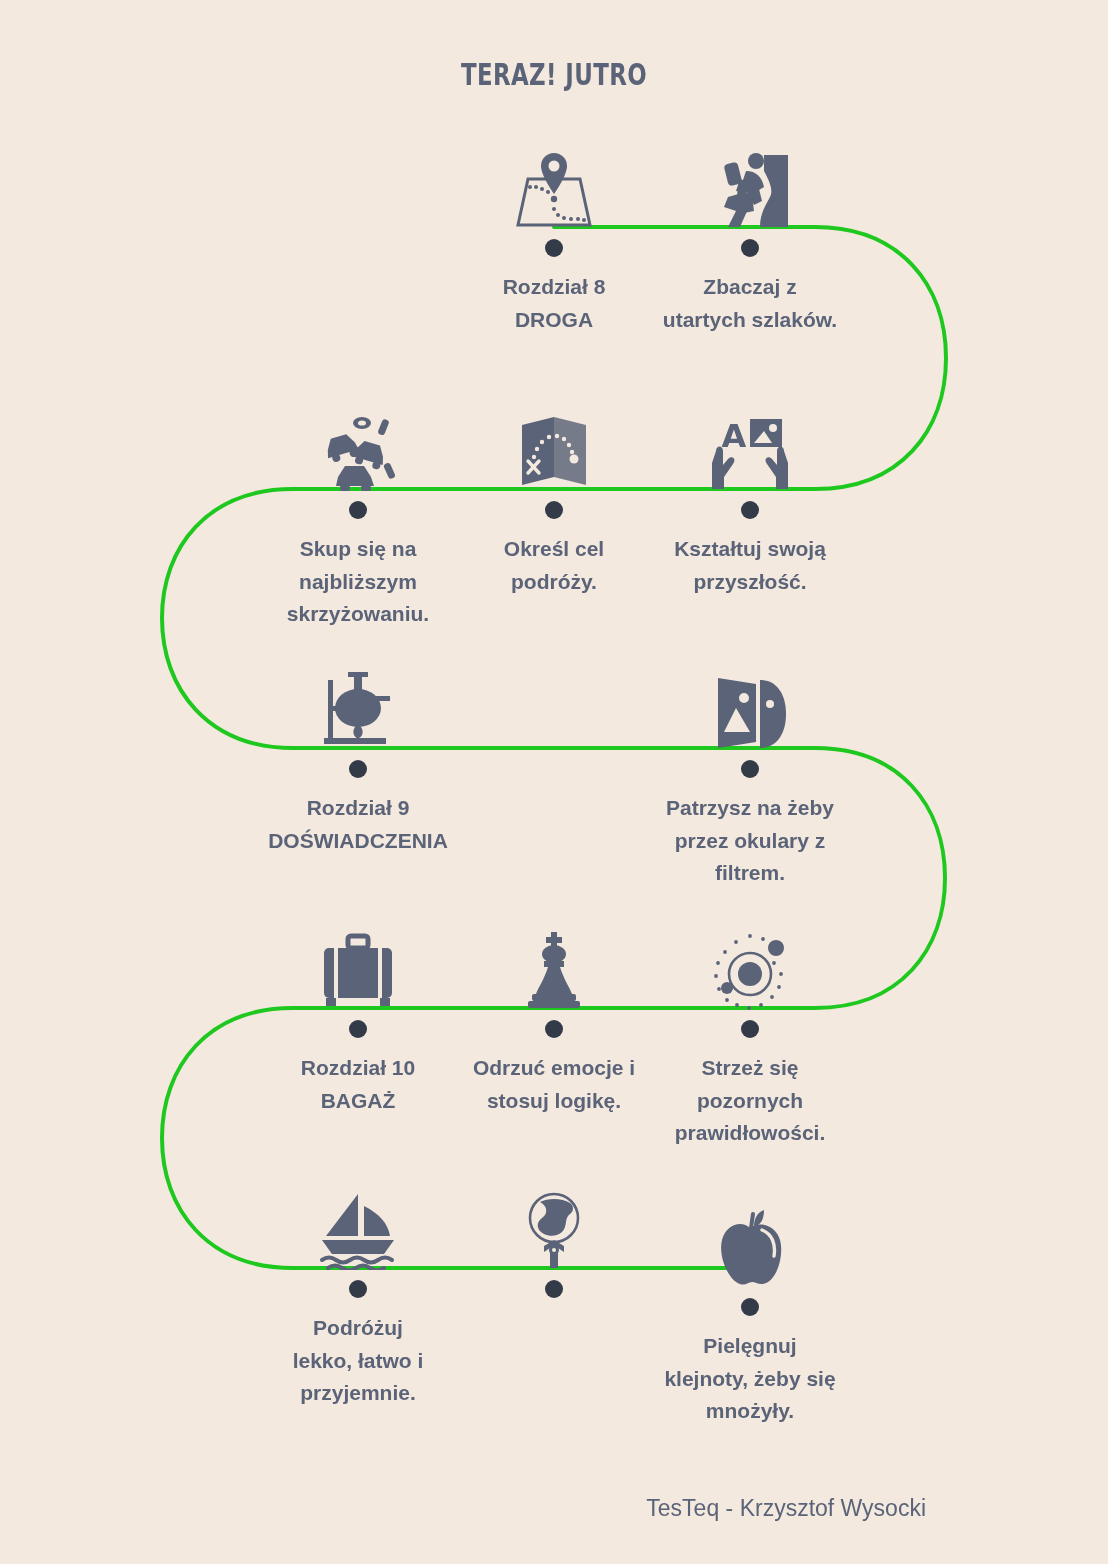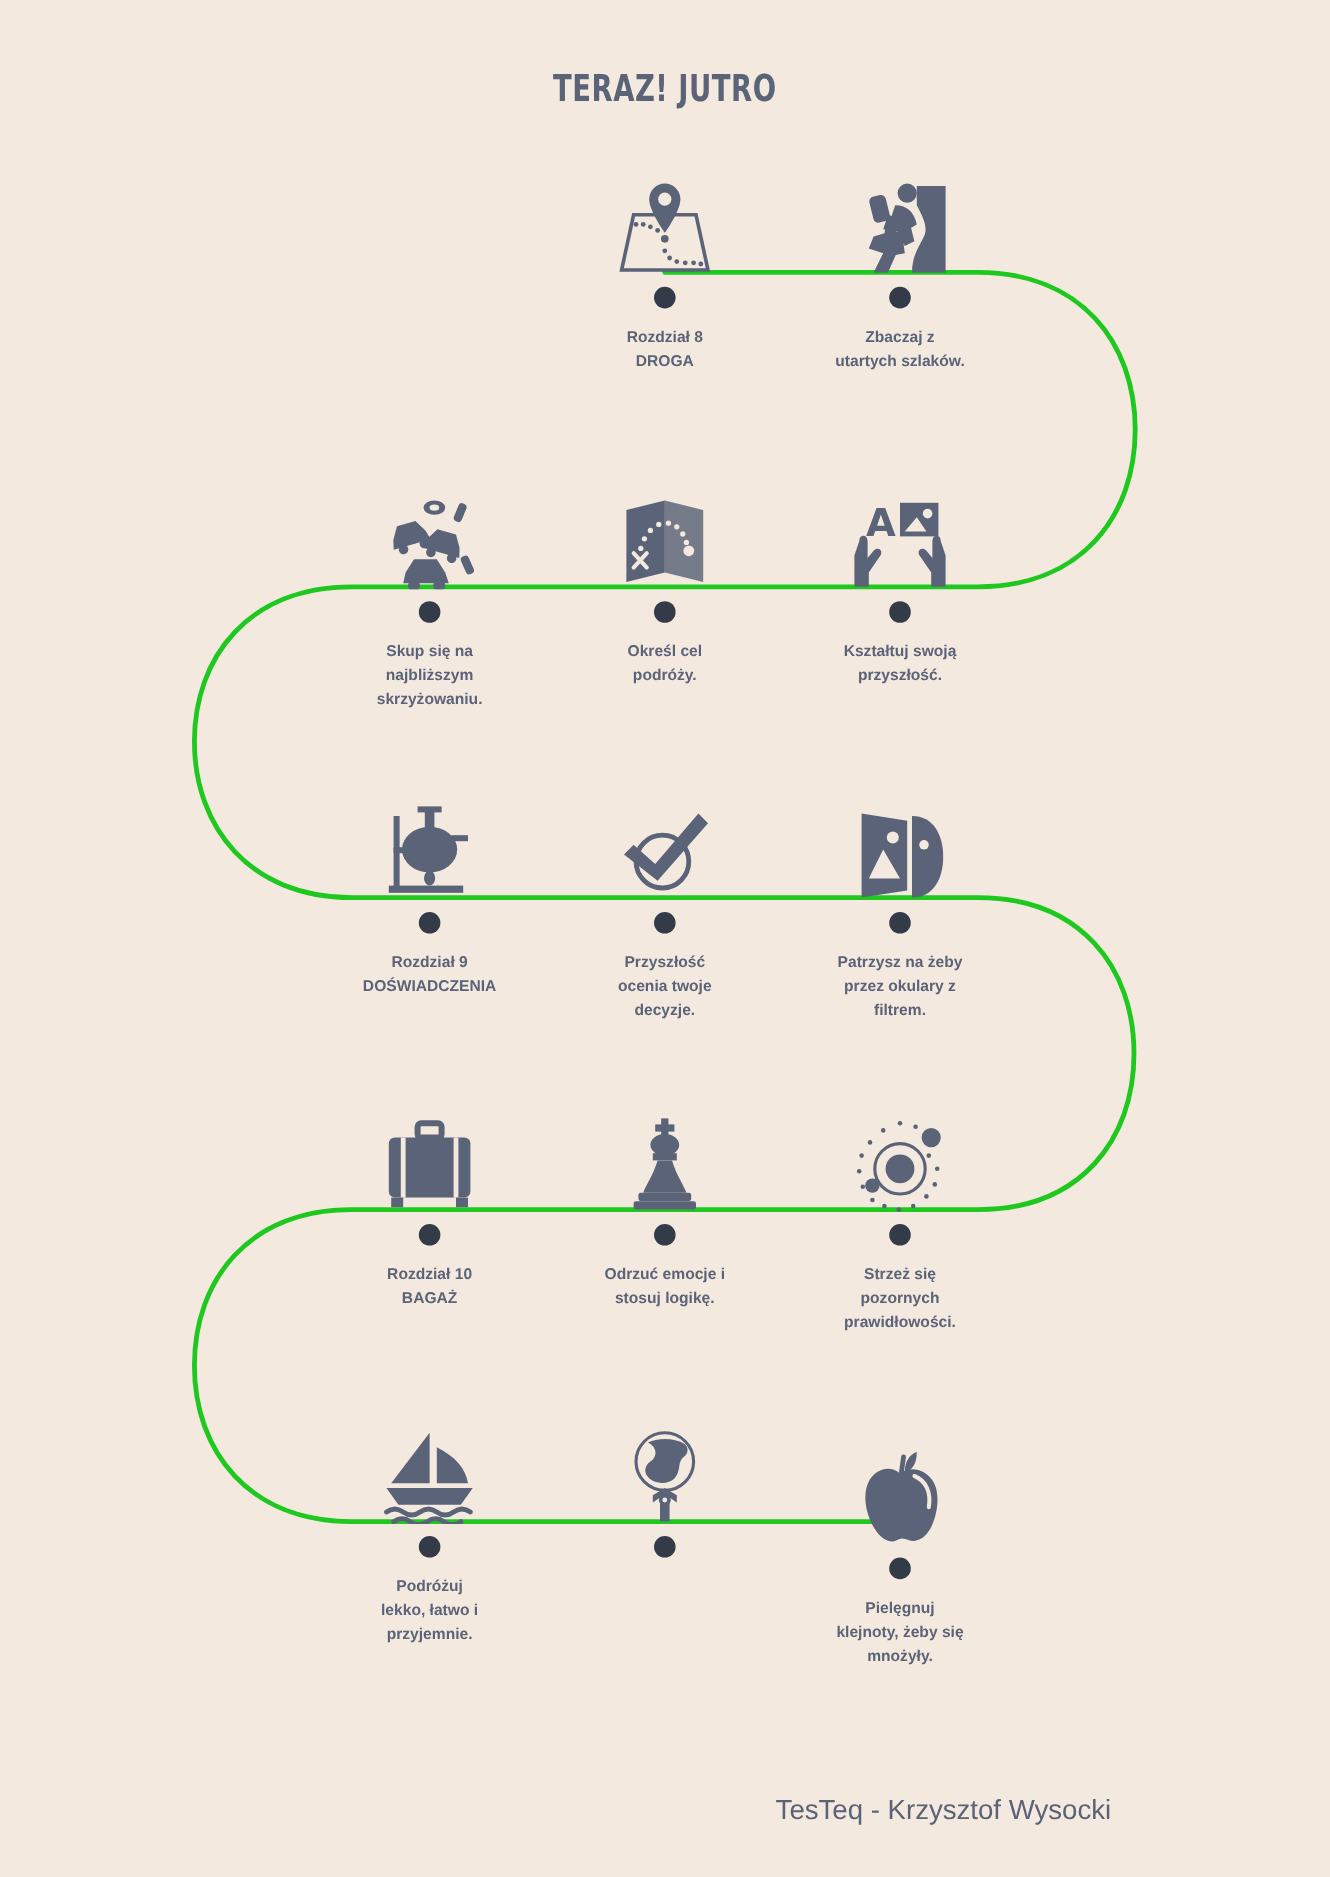--- a/index.html
+++ b/index.html
@@ -48,21 +48,21 @@
   }
   .icon-wrap svg { display:block; }
   .dot {
     width:18px; height:18px;
     border-radius:50%;
     background:#333b48;
     margin:10px auto 0 auto;
   }
   .caption {
     margin-top:14px;
-    font-size:13px;
+    font-size:21px;
     line-height:1.55;
     font-weight:bold;
     color:#5a6377;
     white-space:pre-line;
   }
   
   .footer {
     position:absolute;
     left:0; top:1495px; width:1016px;
     text-align:right;
@@ -334,31 +334,20 @@
     <div class="icon-wrap">
       <svg width="80" height="80" viewBox="0 0 80 80">
           <use href="#sym-chemistry-flask-icon"></use>
         </svg>
     </div>
     <div class="dot"></div>
     <div class="caption">Rozdział 9
 DOŚWIADCZENIA</div>
   </div>
 
-  <div class="node" style="left:554px; top:658px;">
-    <div class="icon-wrap">
-      <svg width="80" height="80" viewBox="0 0 80 80">
-          <use href="#sym-check-circle-icon"></use>
-        </svg>
-    </div>
-    <div class="dot"></div>
-    <div class="caption">Przyszłość
-ocenia twoje
-decyzje.</div>
-  </div>
 
   <div class="node" style="left:750px; top:658px;">
     <div class="icon-wrap">
       <svg width="80" height="80" viewBox="0 0 80 80">
           <use href="#sym-picture-face-icon"></use>
         </svg>
     </div>
     <div class="dot"></div>
     <div class="caption">Patrzysz na żeby
 przez okulary z

